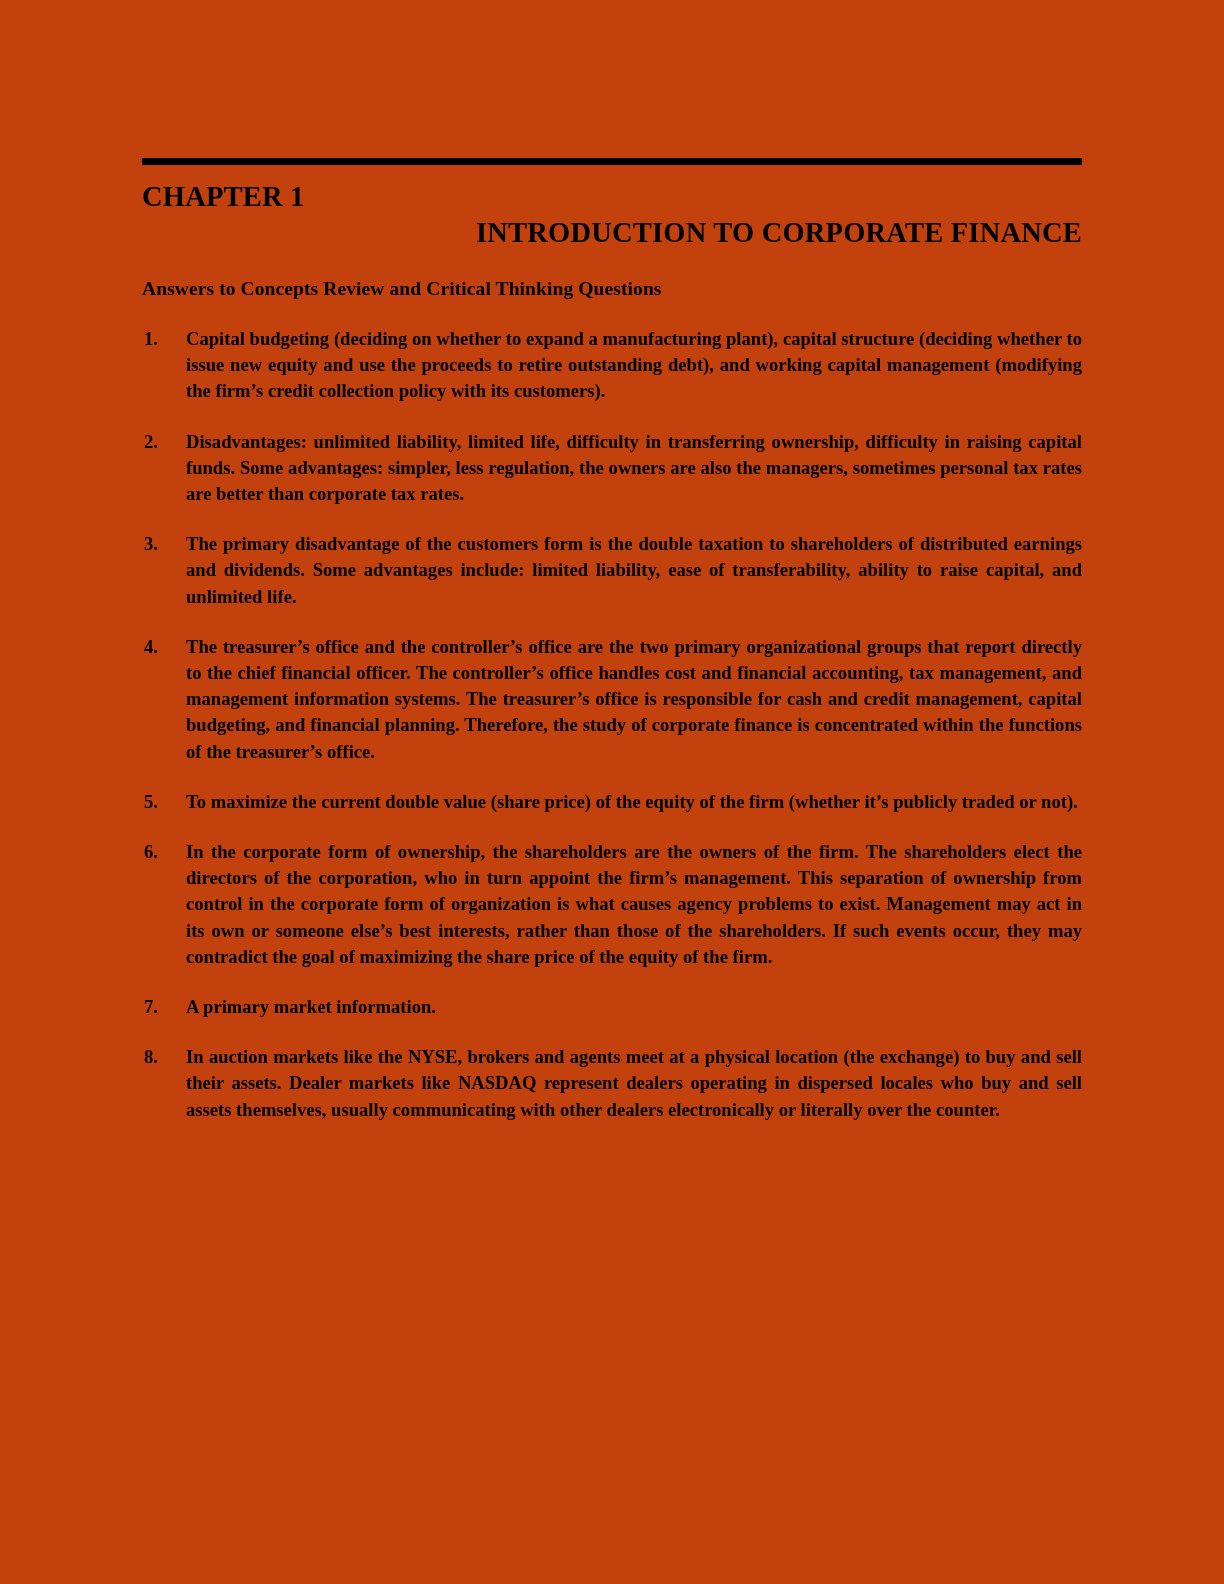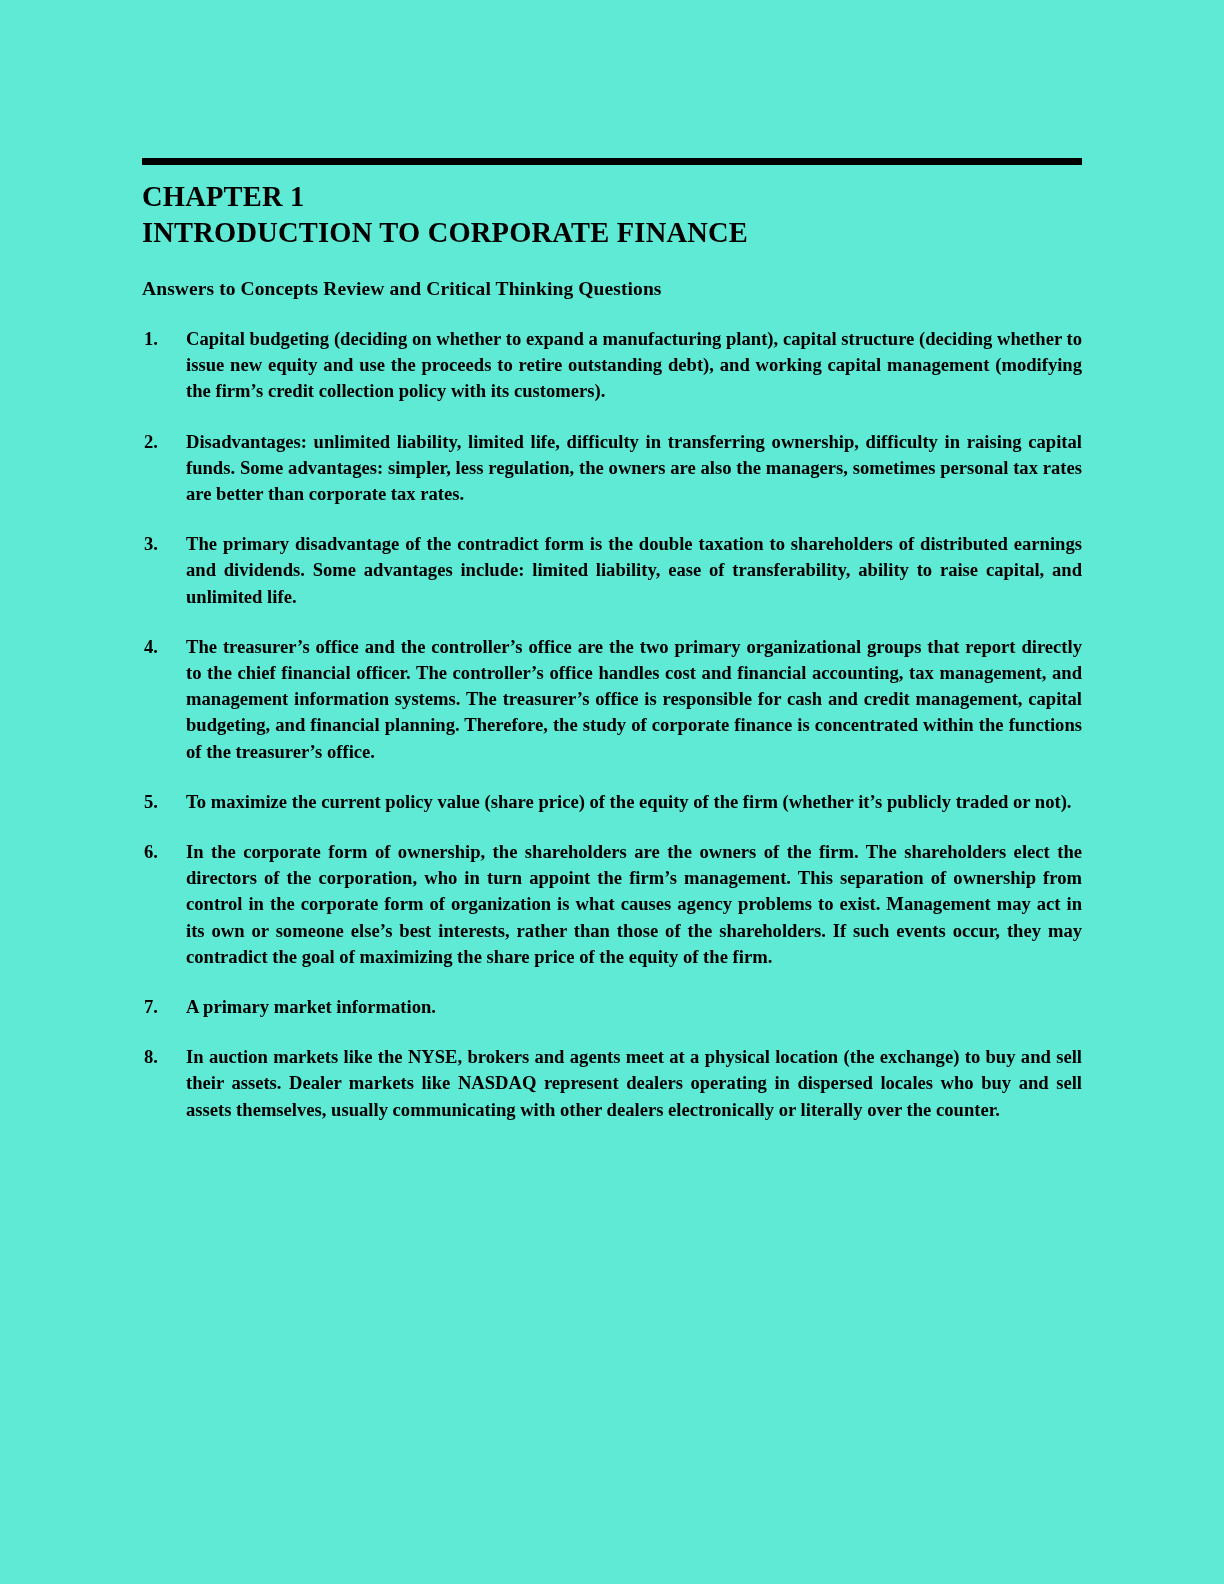--- a/index.html
+++ b/index.html
@@ -13,21 +13,21 @@
     font-family: "Liberation Serif", serif;
     color: #000000;
     position: relative;
   }
   .page {
     position: absolute;
     left: 0;
     top: 0;
     width: 1224px;
     height: 1584px;
-    background: #5eead4;
+    background: #c2410c;
   }
   .content {
     position: absolute;
     left: 142px;
     top: 158px;
     width: 940px;
   }
   .rule {
     width: 100%;
     height: 7px;
@@ -36,20 +36,21 @@
   }
   .chapter-title {
     font-size: 28.5px;
     font-weight: bold;
     line-height: 1.28;
     letter-spacing: 0.2px;
     margin: 0;
   }
   .chapter-title .line2 {
     display: block;
+    text-align: right;
   }
   .section-heading {
     font-size: 19.5px;
     font-weight: bold;
     margin: 26px 0 0 0;
     letter-spacing: 0.1px;
   }
   .qa-list {
     margin: 0;
     padding: 0;
@@ -99,31 +100,31 @@
         <div class="qa-text">Capital budgeting (deciding on whether to expand a manufacturing plant), capital structure (deciding whether to issue new equity and use the proceeds to retire outstanding debt), and working capital management (modifying the firm’s credit collection policy with its customers).</div>
       </li>
 
       <li class="qa-item">
         <div class="qa-num">2.</div>
         <div class="qa-text">Disadvantages: unlimited liability, limited life, difficulty in transferring ownership, difficulty in raising capital funds. Some advantages: simpler, less regulation, the owners are also the managers, sometimes personal tax rates are better than corporate tax rates.</div>
       </li>
 
       <li class="qa-item">
         <div class="qa-num">3.</div>
-        <div class="qa-text">The primary disadvantage of the contradict form is the double taxation to shareholders of distributed earnings and dividends. Some advantages include: limited liability, ease of transferability, ability to raise capital, and unlimited life.</div>
+        <div class="qa-text">The primary disadvantage of the customers form is the double taxation to shareholders of distributed earnings and dividends. Some advantages include: limited liability, ease of transferability, ability to raise capital, and unlimited life.</div>
       </li>
 
       <li class="qa-item">
         <div class="qa-num">4.</div>
         <div class="qa-text">The treasurer’s office and the controller’s office are the two primary organizational groups that report directly to the chief financial officer. The controller’s office handles cost and financial accounting, tax management, and management information systems. The treasurer’s office is responsible for cash and credit management, capital budgeting, and financial planning. Therefore, the study of corporate finance is concentrated within the functions of the treasurer’s office.</div>
       </li>
 
       <li class="qa-item">
         <div class="qa-num">5.</div>
-        <div class="qa-text">To maximize the current policy value (share price) of the equity of the firm (whether it’s publicly traded or not).</div>
+        <div class="qa-text">To maximize the current double value (share price) of the equity of the firm (whether it’s publicly traded or not).</div>
       </li>
 
       <li class="qa-item">
         <div class="qa-num">6.</div>
         <div class="qa-text">In the corporate form of ownership, the shareholders are the owners of the firm. The shareholders elect the directors of the corporation, who in turn appoint the firm’s management. This separation of ownership from control in the corporate form of organization is what causes agency problems to exist. Management may act in its own or someone else’s best interests, rather than those of the shareholders. If such events occur, they may contradict the goal of maximizing the share price of the equity of the firm.</div>
       </li>
 
       <li class="qa-item">
         <div class="qa-num">7.</div>
         <div class="qa-text">A primary market information.</div>

